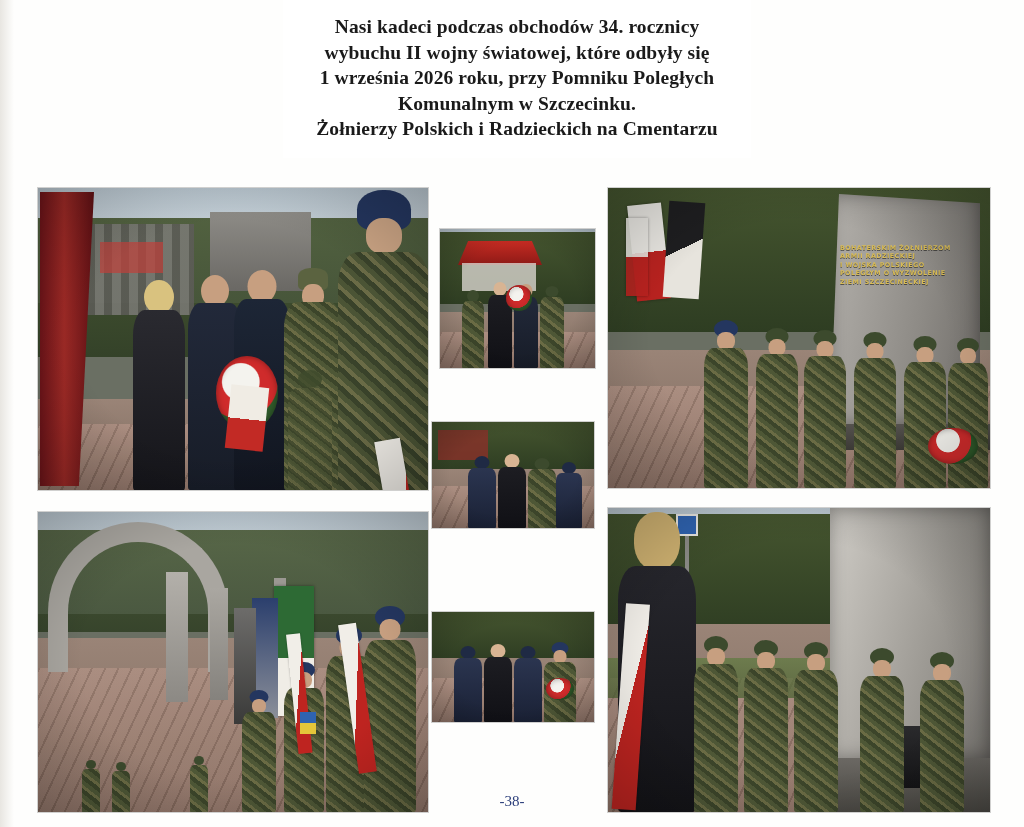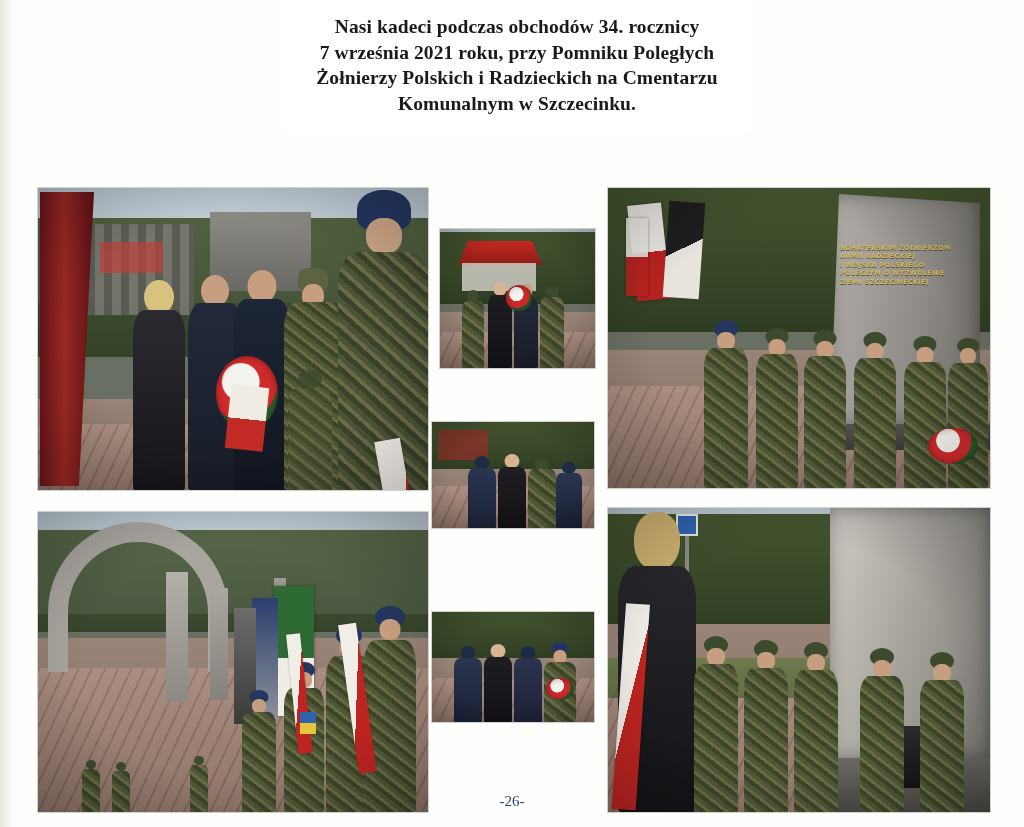--- a/index.html
+++ b/index.html
@@ -179,23 +179,24 @@
     color: #2a3d7a;
   }
 </style>
 </head>
 <body>
 
 <div class="page">
 
   <div class="caption-block">
     <div class="caption-line">Nasi kadeci podczas obchodów 34. rocznicy</div>
-    <div class="caption-line">7 września 2021 roku, przy Pomniku Poległych</div>
+    <div class="caption-line">wybuchu II wojny światowej, które odbyły się</div>
+    <div class="caption-line">1 września 2026 roku, przy Pomniku Poległych</div>
+    <div class="caption-line">Komunalnym w Szczecinku.</div>
     <div class="caption-line">Żołnierzy Polskich i Radzieckich na Cmentarzu</div>
-    <div class="caption-line">Komunalnym w Szczecinku.</div>
   </div>
 
   <div class="photo" style="left:38px; top:188px; width:390px; height:302px;">
     <div class="sky" style="height:38%"></div>
     <div class="trees" style="top:10%; height:46%; opacity:.9"></div>
 
     <div style="position:absolute;left:6%;top:12%;width:34%;height:30%;background:repeating-linear-gradient(90deg,#7b7a76 0 9px,#5d5c58 9px 17px);opacity:.85"></div>
     <div style="position:absolute;left:44%;top:8%;width:26%;height:26%;background:linear-gradient(#8d8b86,#6a6864)"></div>
     <div style="position:absolute;left:16%;top:18%;width:16%;height:10%;background:#c1403a;opacity:.7"></div>
     <div class="ground" style="height:30%"></div>
@@ -463,15 +464,15 @@
         <div class="body" style="top:28px"></div>
     </div>
     <div class="fig soldier" style="left:312px;width:44px;height:160px;">
       <div class="head" style="width:24px;height:18px;top:0"></div>
       <div class="face" style="width:18px;height:18px;top:12px"></div>
         <div class="body" style="top:28px"></div>
     </div>
     <div class="vignette"></div>
   </div>
 
-  <div class="page-number">-26-</div>
+  <div class="page-number">-38-</div>
 
 </div>
 
 </body></html>

